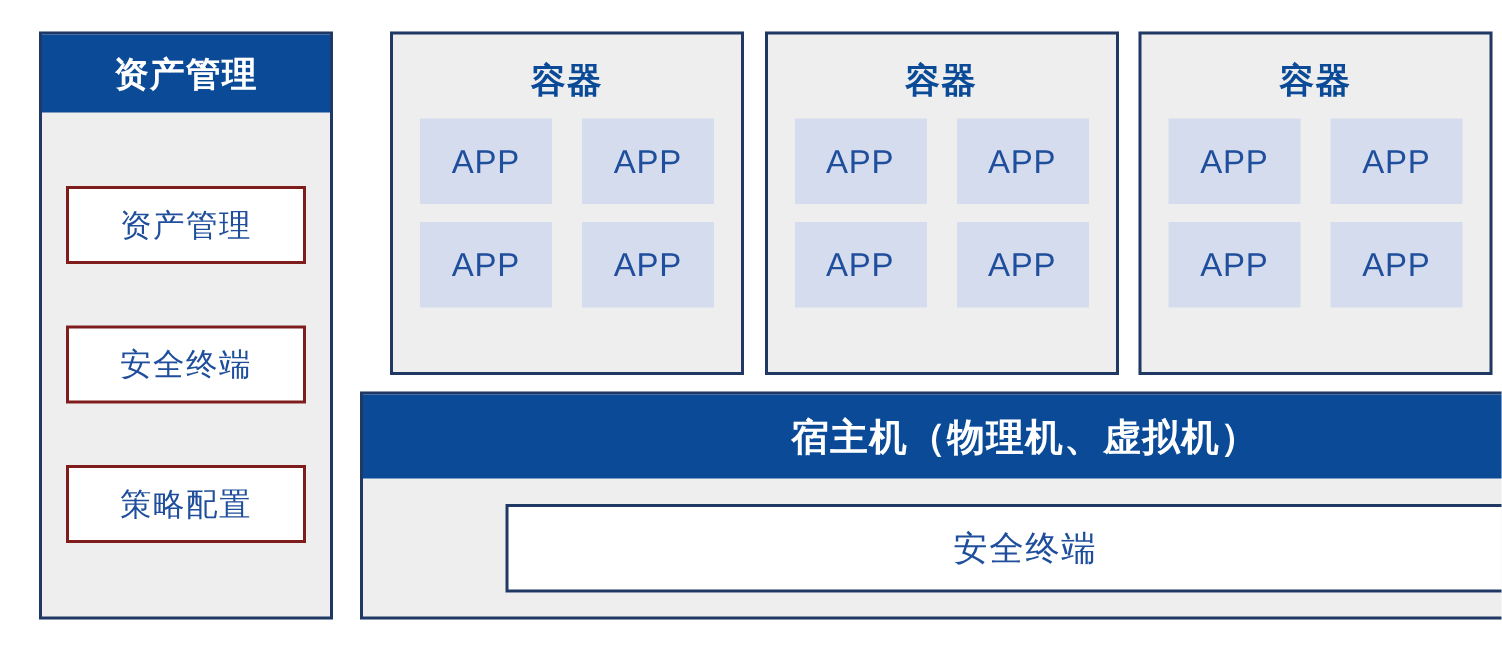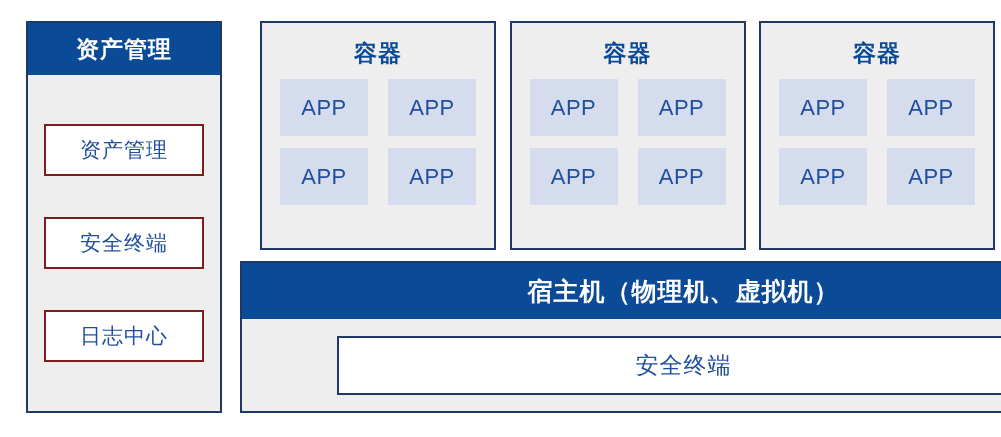--- a/index.html
+++ b/index.html
@@ -168,21 +168,21 @@
   <div class="control-center">
     <div class="cc-header">资产管理</div>
     <div class="cc-body">
       <div class="cc-item">
         <span>资产管理</span>
       </div>
       <div class="cc-item">
         <span>安全终端</span>
       </div>
       <div class="cc-item">
-        <span>日志中心</span>
+        <span>策略配置</span>
       </div>
     </div>
   </div>
 
   <div class="containers-row">
 
     <div class="container-panel">
       <div class="container-title">容器</div>
       <div class="app-grid">
         <div class="app-box">APP</div>

